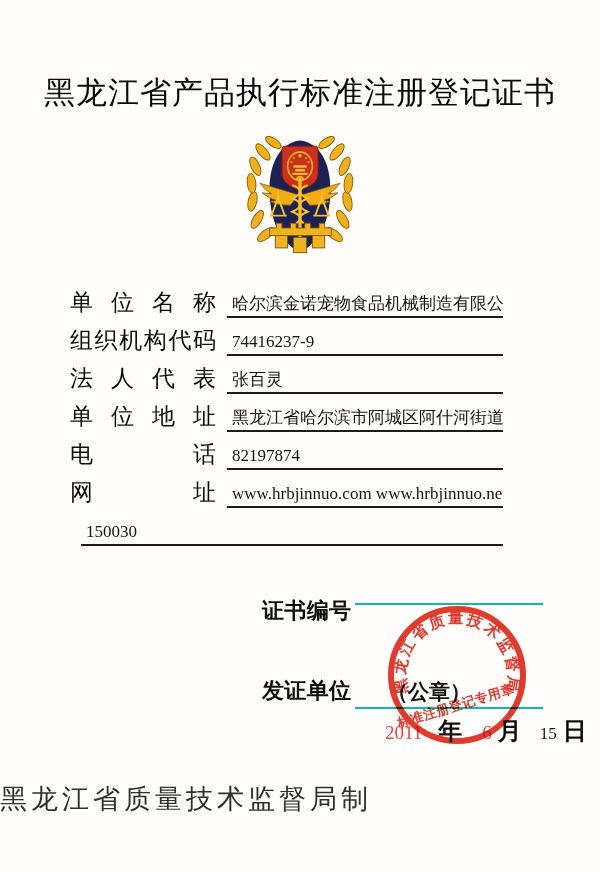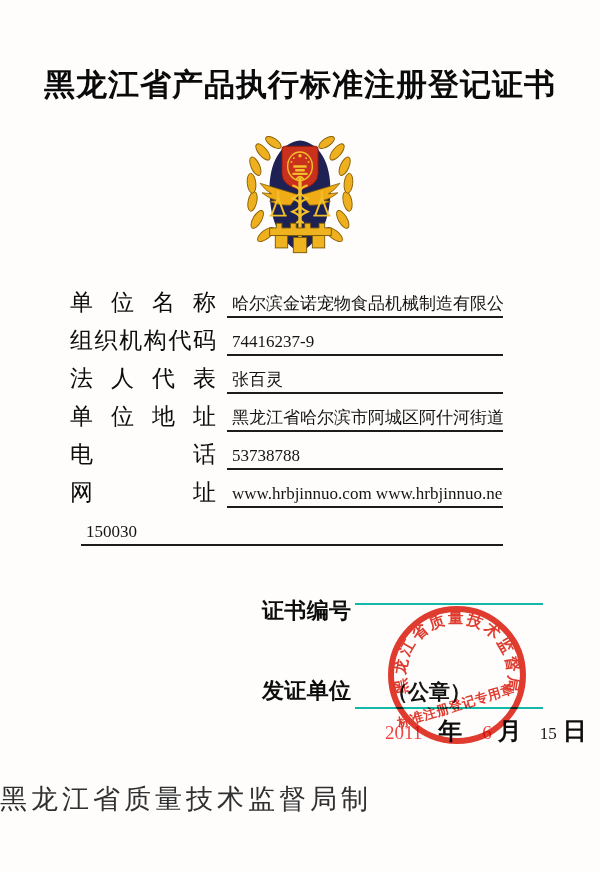--- a/index.html
+++ b/index.html
@@ -2,22 +2,22 @@
 <html><head>
 <meta charset="utf-8">
 <style>
   html,body { margin:0; padding:0; background:#888; }
   .page {
     position:relative; width:600px; height:872px; margin:0 auto;
     background:#fefdfc; overflow:hidden;
     font-family:"Liberation Serif", serif; color:#111;
   }
   .title {
-    position:absolute; top:64px; left:0; width:100%;
-    text-align:center; font-size:31px; font-weight:bold; letter-spacing:1px;
+    position:absolute; top:72px; left:0; width:100%;
+    text-align:center; font-size:31px; font-weight:normal; letter-spacing:1px;
     color:#0a0a0a;
   }
   .emblem-wrap { position:absolute; left:243px; top:135px; width:114px; height:127px; }
 
   
   .form { position:absolute; left:70px; top:280px; width:433px; }
   .frow { display:flex; align-items:flex-end; height:38px; }
   .flabel {
     width:146px; flex:0 0 146px;
     font-family:"Liberation Sans", sans-serif; font-weight:normal; font-size:23px;
@@ -145,21 +145,21 @@
     <div class="frow">
       <div class="flabel">法人代表</div>
       <div class="fline">张百灵</div>
     </div>
     <div class="frow">
       <div class="flabel">单位地址</div>
       <div class="fline">黑龙江省哈尔滨市阿城区阿什河街道白城村</div>
     </div>
     <div class="frow">
       <div class="flabel">电话</div>
-      <div class="fline">53738788</div>
+      <div class="fline">82197874</div>
     </div>
     <div class="frow">
       <div class="flabel">网址</div>
       <div class="fline">www.hrbjinnuo.com   www.hrbjinnuo.net</div>
     </div>
     <div class="frow">
       <div class="fline">150030</div>
     </div>
   </div>
 

